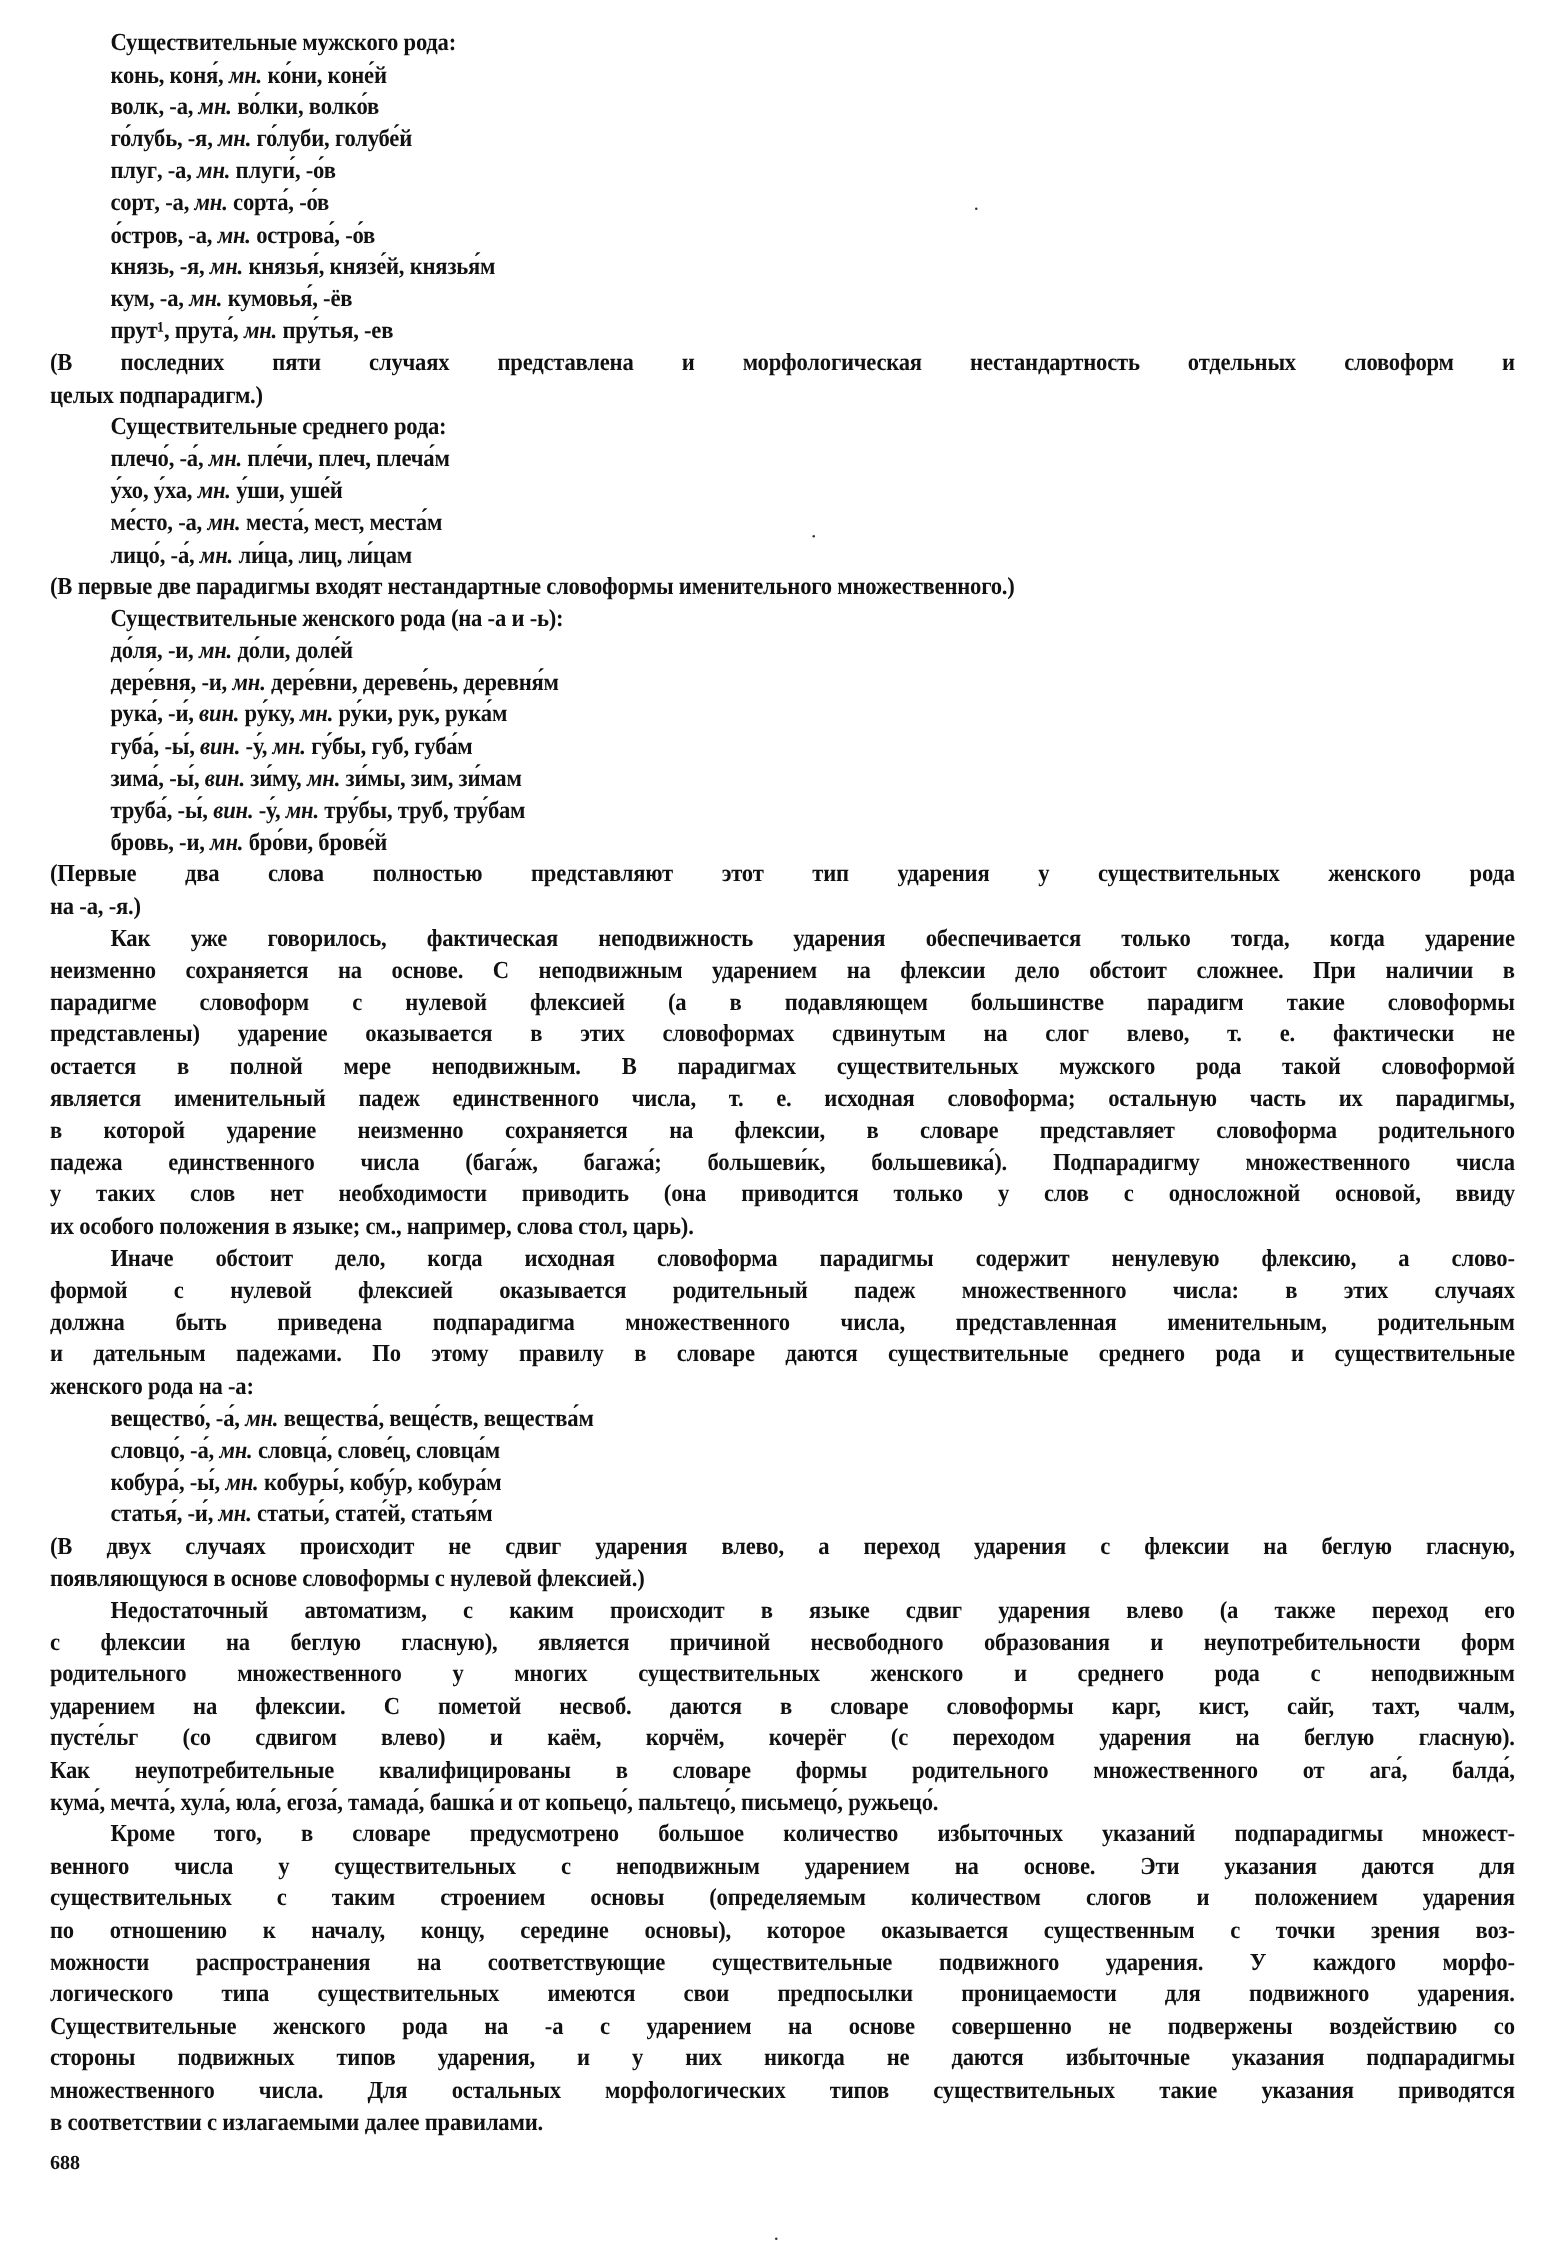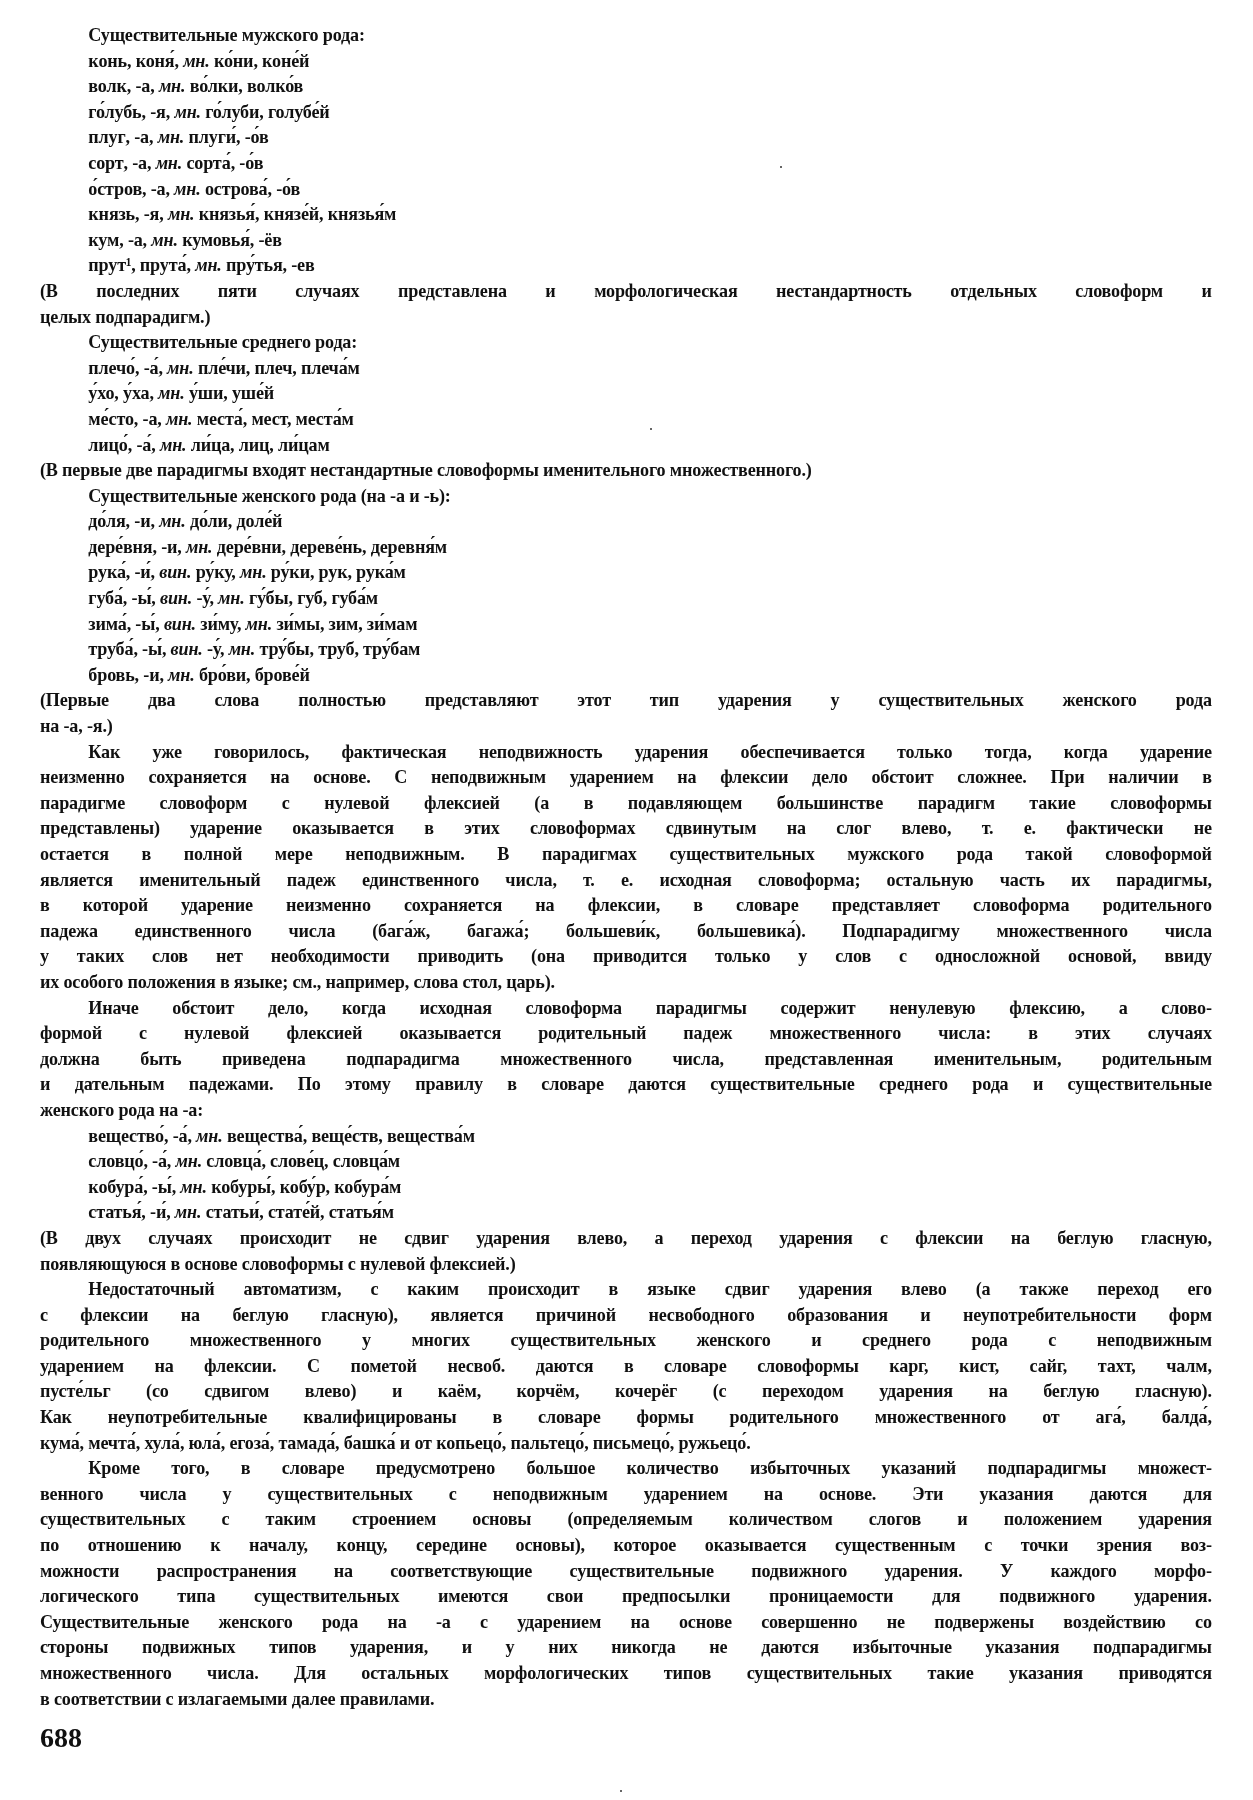--- a/index.html
+++ b/index.html
@@ -16,21 +16,21 @@
   .ind { padding-left: 52px; }
   .entry { padding-left: 52px; white-space: nowrap; }
   .hw { font-weight: 900; }
   .par { text-align: justify; }
   .par .l { display: block; text-align: justify; text-align-last: justify; }
   .par .l.last { text-align-last: left; }
   .par .l.first { text-indent: 52px; }
   i, .it { font-style: italic; font-weight: bold; }
   .note .l { display: block; text-align: justify; text-align-last: justify; }
   .note .l.last { text-align-last: left; }
-  .pagenum { position: absolute; left: 40px; top: 1722px; font-family: "Liberation Serif", serif; font-weight: bold; font-size: 28px; color: #111; }
+  .pagenum { position: absolute; left: 40px; top: 1722px; font-family: "Liberation Serif", serif; font-weight: bold; font-size: 16px; color: #111; }
   .speck { position: absolute; width: 2px; height: 2px; background: #333; border-radius: 1px; }
 </style>
 </head>
 <body>
 
 <div class="page">
 
   <div class="line ind">Существительные мужского рода:</div>
   <div class="entry"><span class="hw">конь</span><span>, коня́, </span><i>мн.</i><span> ко́ни, коне́й</span></div>
   <div class="entry"><span class="hw">волк</span><span>, -а, </span><i>мн.</i><span> во́лки, волко́в</span></div>

